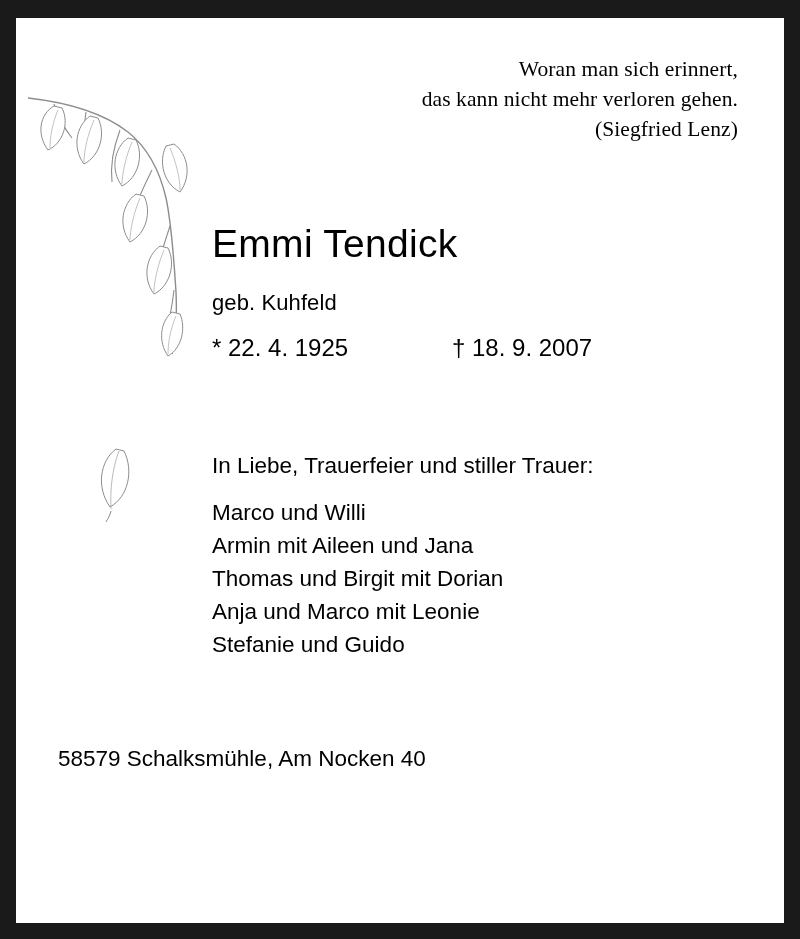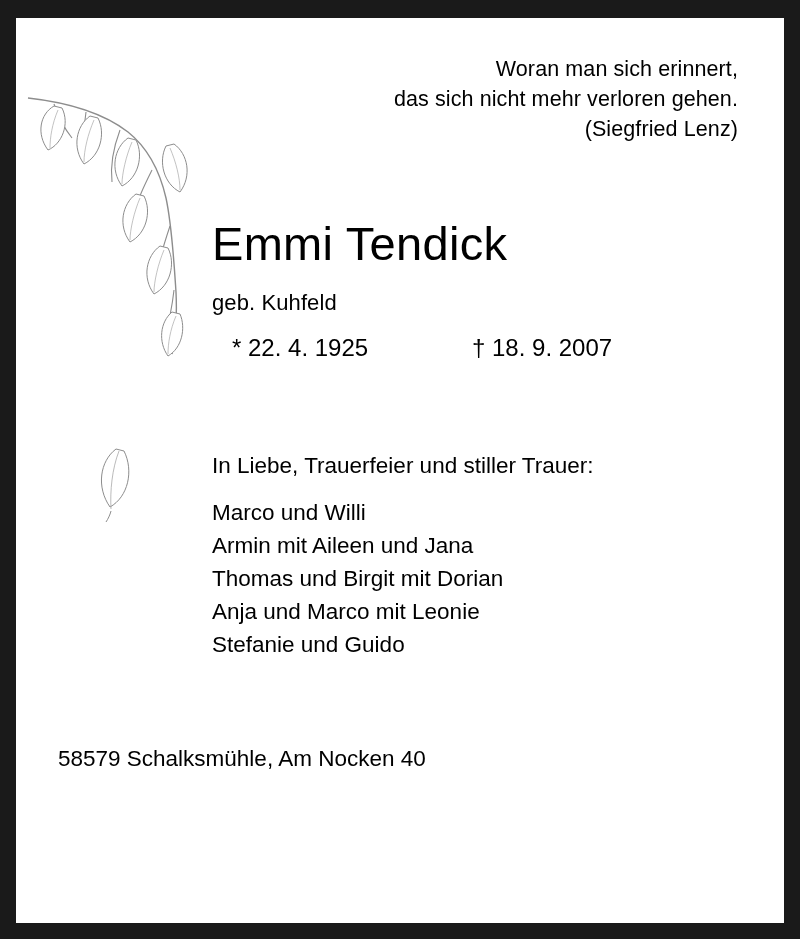--- a/index.html
+++ b/index.html
@@ -39,21 +39,21 @@
     position: absolute;
     left: 0;
     top: 36px;
     width: 722px;
     text-align: right;
     color: #000;
     font-size: 21.5px;
     line-height: 30px;
     letter-spacing: 0.1px;
   }
-  .quote-line { display: block; white-space: pre; }
+  .quote-line { display: block; white-space: pre; font-family: Liberation Serif, serif; }
 
   
   .branch-art {
     position: absolute;
     left: 8px;
     top: 68px;
     width: 200px;
     height: 300px;
     pointer-events: none;
   }
@@ -67,42 +67,42 @@
   }
 
   
   .name-block {
     position: absolute;
     left: 196px;
     top: 198px;
     width: 520px;
   }
   .deceased-name {
-    font-size: 47px;
+    font-size: 39px;
     line-height: 56px;
     color: #000;
     font-weight: normal;
     letter-spacing: 0.3px;
     margin: 0;
   }
   .maiden-name {
     font-size: 22px;
     line-height: 30px;
     color: #000;
     margin-top: 16px;
     letter-spacing: 0.1px;
   }
   .dates-row {
     margin-top: 14px;
     font-size: 24px;
     line-height: 32px;
     color: #000;
     display: flex;
   }
-  .date-birth { width: 240px; margin-left: 20px; }
+  .date-birth { width: 240px; }
   .date-death { }
 
   
   .mourners-block {
     position: absolute;
     left: 196px;
     top: 432px;
     width: 540px;
   }
   .mourn-intro {
@@ -145,21 +145,21 @@
   .notice-line { display: block; }
 </style>
 </head>
 <body>
 
 <div class="obituary-frame">
   <div class="obituary-card">
 
     <div class="quote-block">
       <span class="quote-line">Woran man sich erinnert,</span>
-      <span class="quote-line">das sich nicht mehr verloren gehen.</span>
+      <span class="quote-line">das kann nicht mehr verloren gehen.</span>
       <span class="quote-line">(Siegfried Lenz)</span>
     </div>
 
     <svg class="branch-art" viewBox="0 0 200 300">
       <g fill="none" stroke="#8d8d8d" stroke-width="1.1">
 
         <path d="M4 12 C 40 16, 78 26, 104 46 C 124 62, 136 86, 142 112 C 148 140, 150 176, 152 206 C 153 228, 152 250, 148 268" stroke-width="1.4"></path>
 
         <path d="M30 18 C 34 30, 40 42, 48 52"></path>
         <path d="M62 26 C 60 40, 58 58, 60 74"></path>

